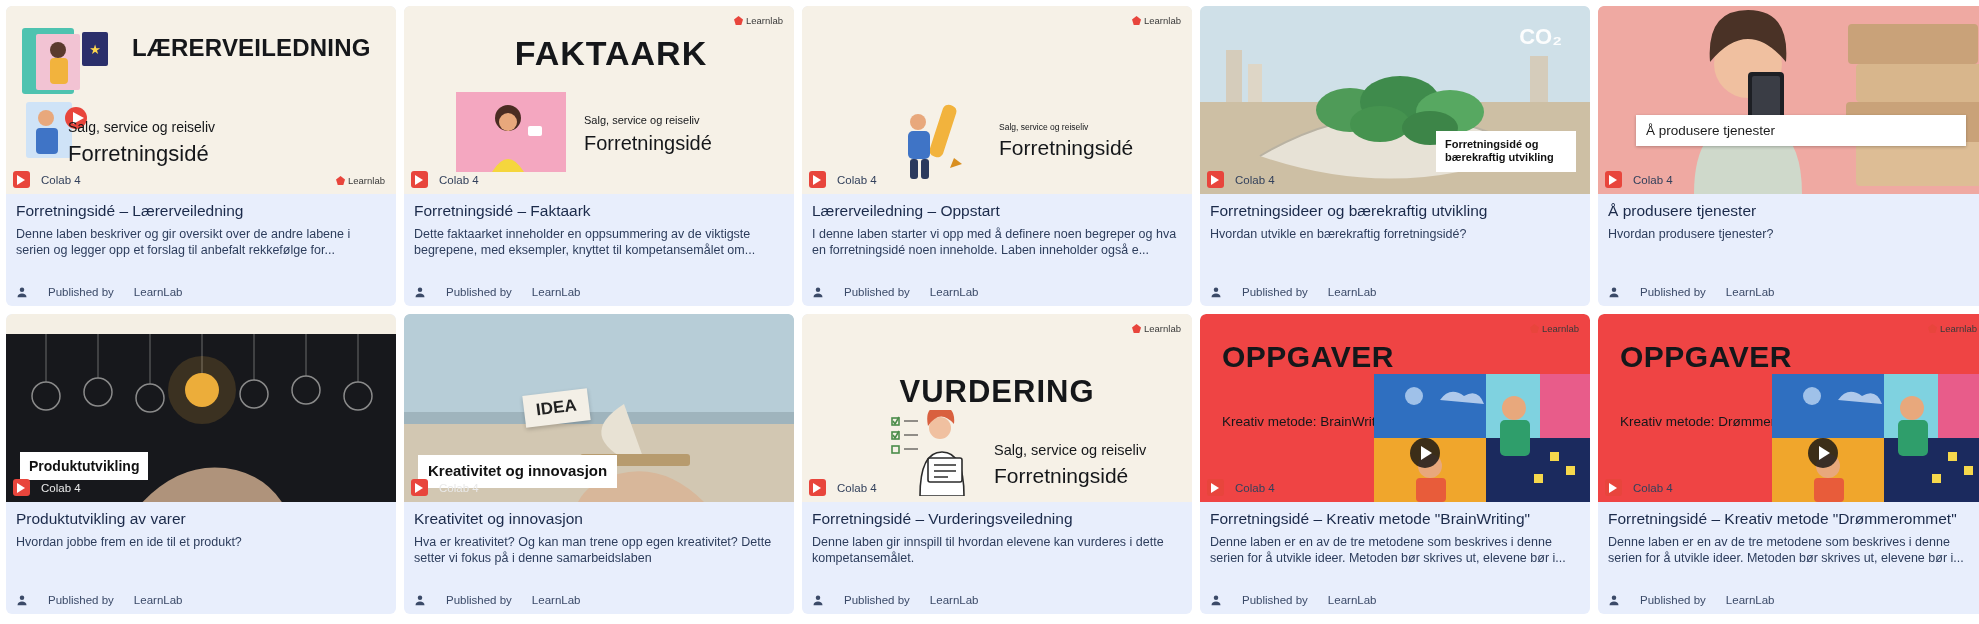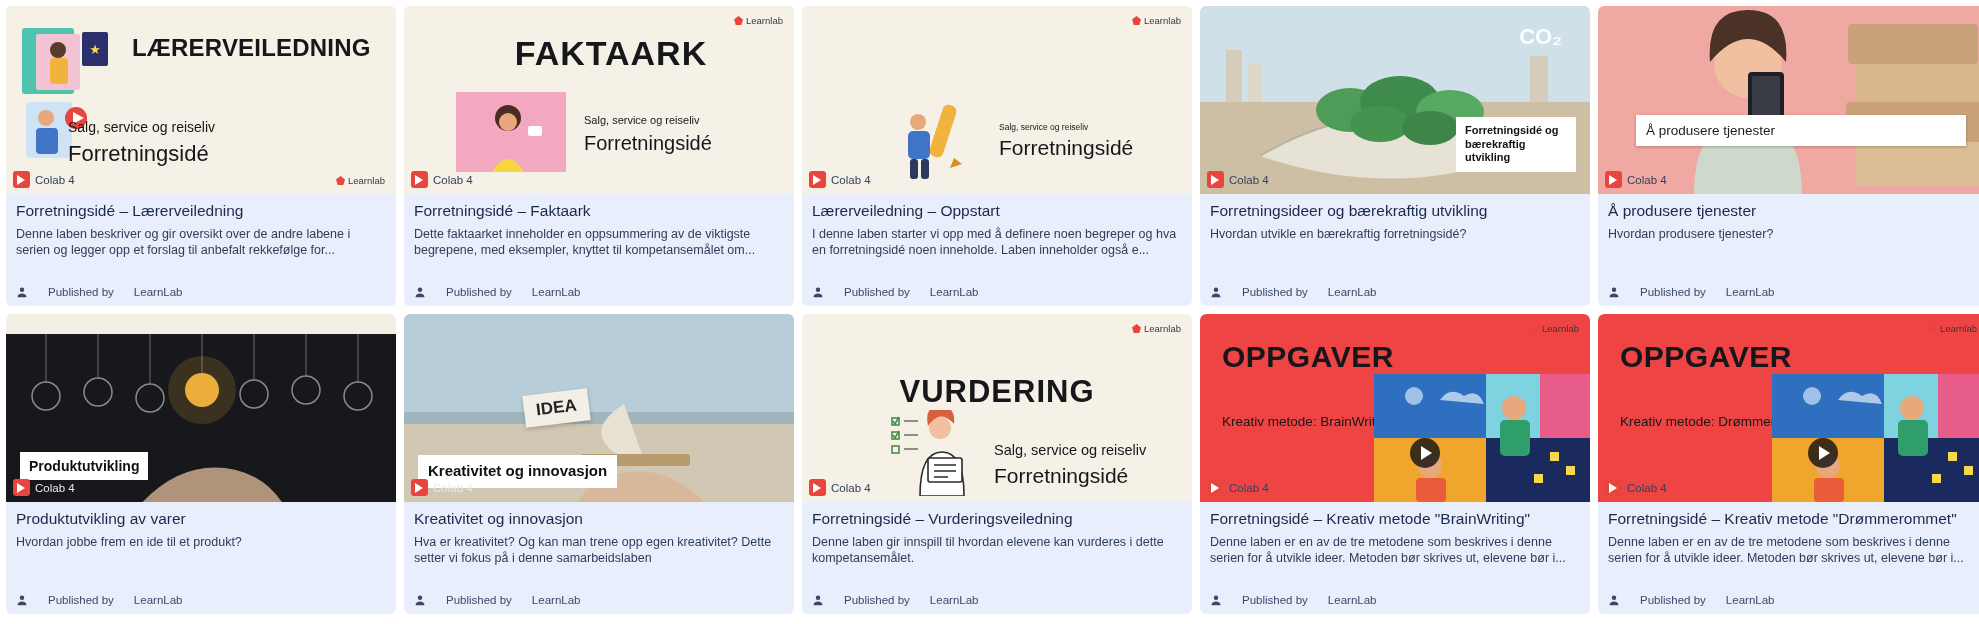--- a/index.html
+++ b/index.html
@@ -63,21 +63,21 @@
   }
   .pub svg { display:block; }
 
   
   .colab {
     position: absolute;
     left: 7px;
     bottom: 6px;
     display: flex;
     align-items: center;
-    gap: 5px;
+    gap: 11px;
     z-index: 6;
   }
   .colab-ico {
     width: 17px; height: 17px;
     border-radius: 3px;
     background: #e8453c;
     position: relative;
     flex: none;
   }
   .colab-ico:after {
@@ -141,21 +141,21 @@
   
   .c3-title { position:absolute; left:0; right:0; top:42px; text-align:center; font-size:32px; font-weight:bold; letter-spacing:.5px;}
   .c3-l1 { position:absolute; left:197px; top:116px; font-size:8.5px; }
   .c3-l2 { position:absolute; left:197px; top:130px; font-size:21px; }
 
   
   .c4 { background: linear-gradient(#cfe4ee,#b6d7cd); }
   .c4-label {
     position:absolute; right:14px; bottom:22px;
     background:#fff; color:#111; font-size:11px; font-weight:bold;
-    padding:7px 9px; line-height:1.25; width:120px;
+    padding:7px 9px; line-height:1.25; width:140px;
   }
   .c4-co2 { position:absolute; right:28px; top:18px; color:#fff; font-size:22px; font-weight:bold; opacity:.95;}
 
   
   .c5 { background: linear-gradient(135deg,#f2b7ae,#e89b94); }
   .c5-bar {
     position:absolute; left:38px; right:22px; bottom:48px;
     background:#fff; padding:8px 10px; font-size:13.5px; color:#1b1b1b;
     box-shadow: 0 1px 3px rgba(0,0,0,.25);
   }

